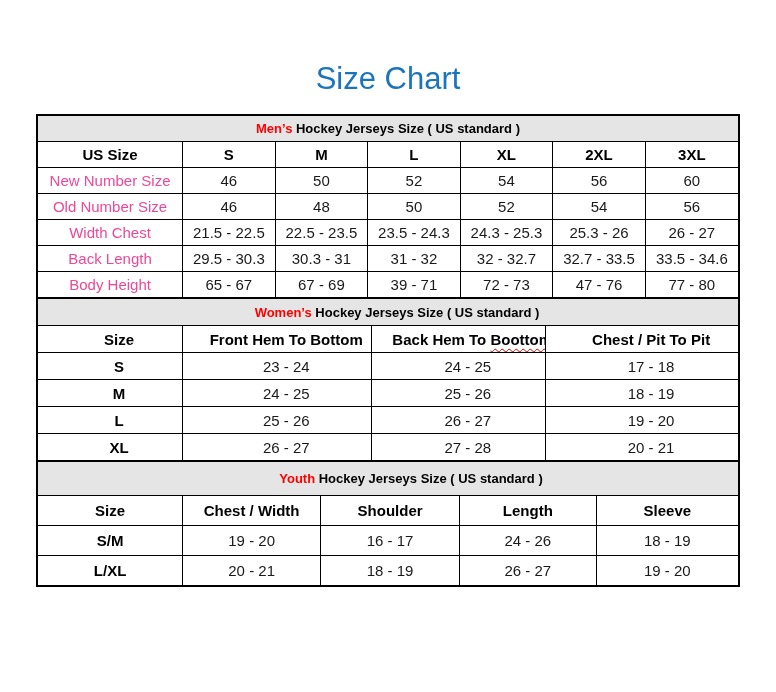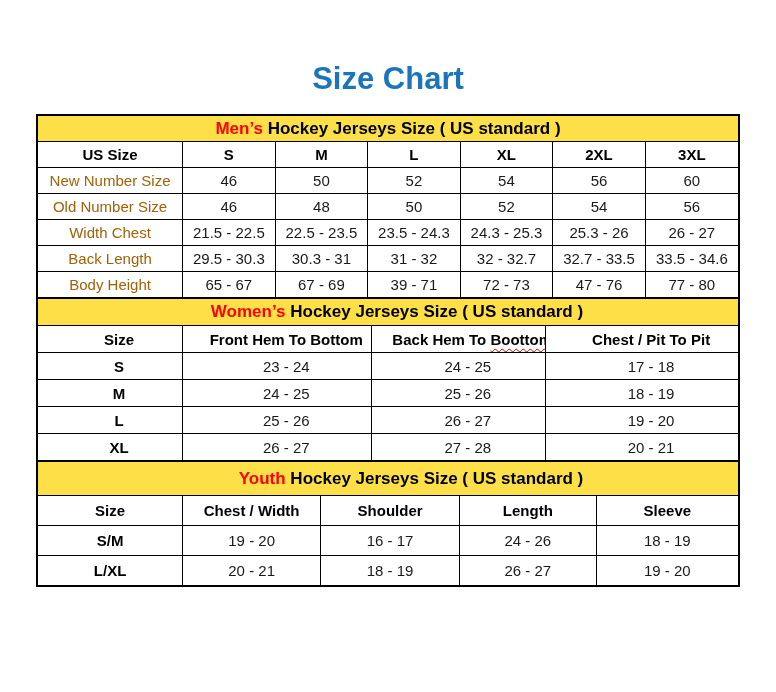--- a/index.html
+++ b/index.html
@@ -6,21 +6,21 @@
   html, body {
     width: 776px; height: 692px;
     background: #ffffff;
     font-family: "Liberation Sans", sans-serif;
     overflow: hidden;
   }
   .page-title {
     padding-top: 62px;
     text-align: center;
     font-size: 31px;
-    font-weight: bold;
+    font-weight: normal;
     color: #1B75BC;
     letter-spacing: 0px;
     line-height: 1.1;
   }
   .chart-wrap {
     width: 704px;
     margin: 18px auto 0 auto;
     border: 1px solid #000;
   }
   table {
@@ -32,33 +32,33 @@
     border: 1px solid #000;
     text-align: center;
     vertical-align: middle;
     font-size: 15px;
     color: #1a1a1a;
     padding: 0 2px;
     overflow: hidden;
     white-space: nowrap;
   }
   .band {
-    background: #fde047;
+    background: #e5e5e5;
     height: 40px;
-    font-size: 17px;
+    font-size: 13px;
     font-weight: bold;
     color: #000;
   }
   .band .red { color: #FF0000; }
   .youth .band { height: 34px; padding-left: 48px; }
   th { font-weight: bold; color: #000; }
   .mens th, .mens td { height: 26px; }
   .womens th, .womens td { height: 27px; padding-left: 20px; }
   .youth th, .youth td { height: 30px; }
-  .row-label-plain { font-weight: normal; color: #a16207; }
+  .row-label-plain { font-weight: normal; color: #ec4899; }
   .row-label-bold { font-weight: bold; color: #000; }
   .wavy {
     text-decoration: underline;
     text-decoration-style: wavy;
     text-decoration-color: #d00000;
     text-decoration-thickness: 1px;
     text-underline-offset: 3px;
     text-decoration-skip-ink: none;
   }
 </style>

